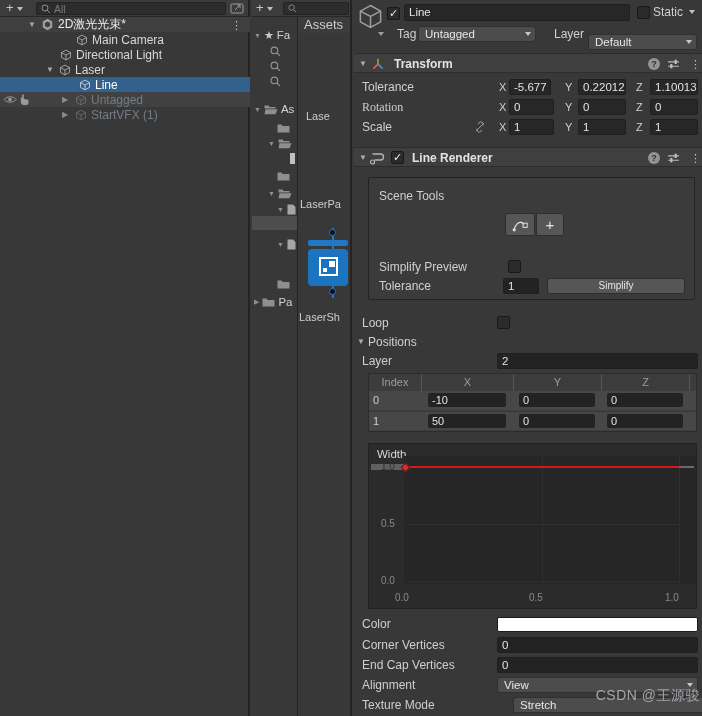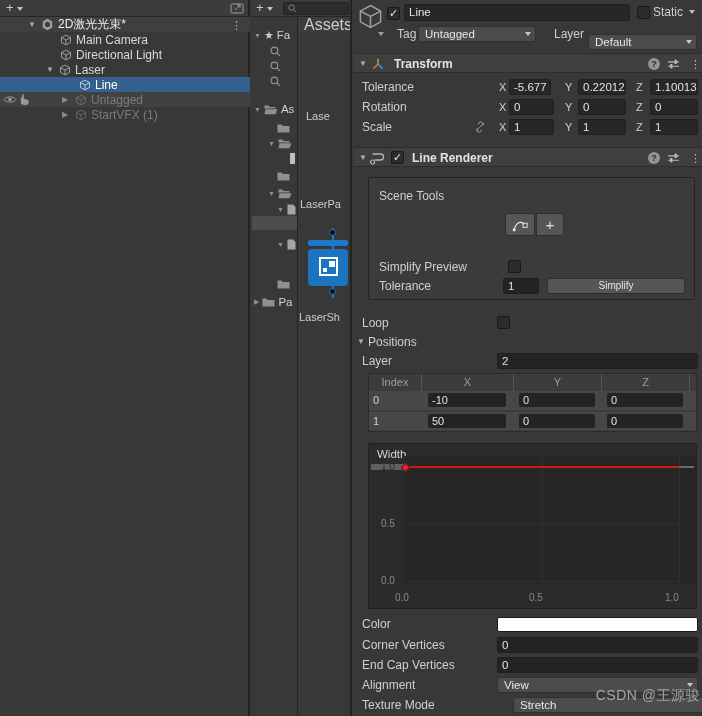--- a/index.html
+++ b/index.html
@@ -45,37 +45,44 @@
 </style>
 </head>
 <body>
 
 <div id="root">
 
   <div class="panel" style="left:0;width:250px;border-right:2px solid #232323;">
     <div class="toolbar">
       <div class="plus" style="left:6px;">+</div>
       <div class="caret" style="left:17px;top:7px;"></div>
+      <div class="search" style="left:36px;width:190px;">
+        <svg width="10" height="10" viewBox="0 0 10 10">
+            <circle cx="4" cy="4" r="3" fill="none" stroke="#8E8E8E"></circle>
+            <path d="M6.3 6.3 L9 9" stroke="#8E8E8E"></path>
+          </svg>
+        <span>All</span>
+      </div>
       <svg class="p" style="left:230px;top:3px;" width="14" height="11" viewBox="0 0 14 11">
           <rect x="1" y="1" width="12" height="9" rx="1" fill="none" stroke="#9A9A9A"></rect>
           <path d="M5 7 L10 2 M7 2 H10 V5" stroke="#9A9A9A" fill="none"></path>
         </svg>
     </div>
 
     <div class="hrow" style="top:17px;background:#3F3F3F;padding-left:28px;">
       <span class="rtri">▼</span>
       <svg width="13" height="13" viewBox="0 0 16 16">
           <path d="M8 1 L13.8 4.4 V11.6 L8 15 L2.2 11.6 V4.4 Z" fill="#A0A0A0"></path>
           <path d="M8 4.4 L11.2 6.3 v3.4 L8 11.6 4.8 9.7 V6.3 Z" fill="#3F3F3F"></path>
         </svg>
       <span style="color:#EDEDED;">2D激光光束*</span>
       <span class="kebab" style="left:231px;top:2px;">⋮</span>
     </div>
 
-    <div class="hrow" style="top:32px;padding-left:60px;">
+    <div class="hrow" style="top:32px;padding-left:76px;">
       <svg width="12" height="12" viewBox="0 0 16 16">
           <path d="M8 1.5 L14 4.8 V11.2 L8 14.5 L2 11.2 V4.8 Z M2 4.8 L8 8 L14 4.8 M8 8 V14.5" fill="none" stroke="#BFBFBF"></path>
         </svg>
       <span>Main Camera</span>
     </div>
     <div class="hrow" style="top:47px;padding-left:60px;">
       <svg width="12" height="12" viewBox="0 0 16 16">
           <path d="M8 1.5 L14 4.8 V11.2 L8 14.5 L2 11.2 V4.8 Z M2 4.8 L8 8 L14 4.8 M8 8 V14.5" fill="none" stroke="#BFBFBF"></path>
         </svg>
       <span>Directional Light</span>
@@ -205,21 +212,21 @@
         <svg width="13" height="11" viewBox="0 0 13 11">
             <path d="M0.5 1.5 h4 l1.2 1.5 h6.8 v6.5 h-12 z" fill="#8F8F8F"></path>
           </svg>
         <span>Pa</span>
       </div>
     </div>
     <div class="p" style="left:45px;top:17px;width:1px;height:699px;background:#242424;"></div>
 
     <div class="p" style="left:46px;top:17px;width:54px;height:699px;overflow:hidden;">
       <div class="p" style="left:0;top:0;width:54px;height:16px;background:#3C3C3C;">
-        <span class="lbl" style="left:6px;top:0;color:#CDCDCD;font-size:16px;">Assets</span>
+        <span class="lbl" style="left:6px;top:0;color:#CDCDCD;font-size:13px;">Assets</span>
       </div>
 
       <div class="p" style="left:0;top:30px;width:54px;height:92px;">
 
         <div class="alabel" style="left:8px;top:63px;">Lase</div>
       </div>
 
       <div class="p" style="left:0;top:118px;width:54px;height:92px;">
 
         <div class="alabel" style="left:2px;top:63px;">LaserPa</div>
@@ -276,21 +283,21 @@
     </div>
 
     <span class="lbl" style="left:8px;top:79px;">Tolerance</span>
     <span class="lbl" style="left:145px;top:79px;font-size:11px;">X</span>
     <div class="fld" style="left:155px;top:79px;width:42px;">-5.677</div>
     <span class="lbl" style="left:211px;top:79px;font-size:11px;">Y</span>
     <div class="fld" style="left:224px;top:79px;width:48px;padding:0 1px 0 4px;">0.22012</div>
     <span class="lbl" style="left:282px;top:79px;font-size:11px;">Z</span>
     <div class="fld" style="left:296px;top:79px;width:48px;">1.10013</div>
 
-    <span class="lbl" style="left:8px;top:99px;">Rotation</span>
+    <span class="lbl" style="left:8px;top:99px;font-family:Liberation Serif, serif;">Rotation</span>
     <span class="lbl" style="left:145px;top:99px;font-size:11px;">X</span>
     <div class="fld" style="left:155px;top:99px;width:45px;">0</div>
     <span class="lbl" style="left:211px;top:99px;font-size:11px;">Y</span>
     <div class="fld" style="left:224px;top:99px;width:48px;">0</div>
     <span class="lbl" style="left:282px;top:99px;font-size:11px;">Z</span>
     <div class="fld" style="left:296px;top:99px;width:48px;">0</div>
 
     <span class="lbl" style="left:8px;top:119px;">Scale</span>
     <svg class="p" style="left:120px;top:121px;" width="12" height="12" viewBox="0 0 12 12">
         <path d="M2 10 L10 2" stroke="#9A9A9A"></path>

